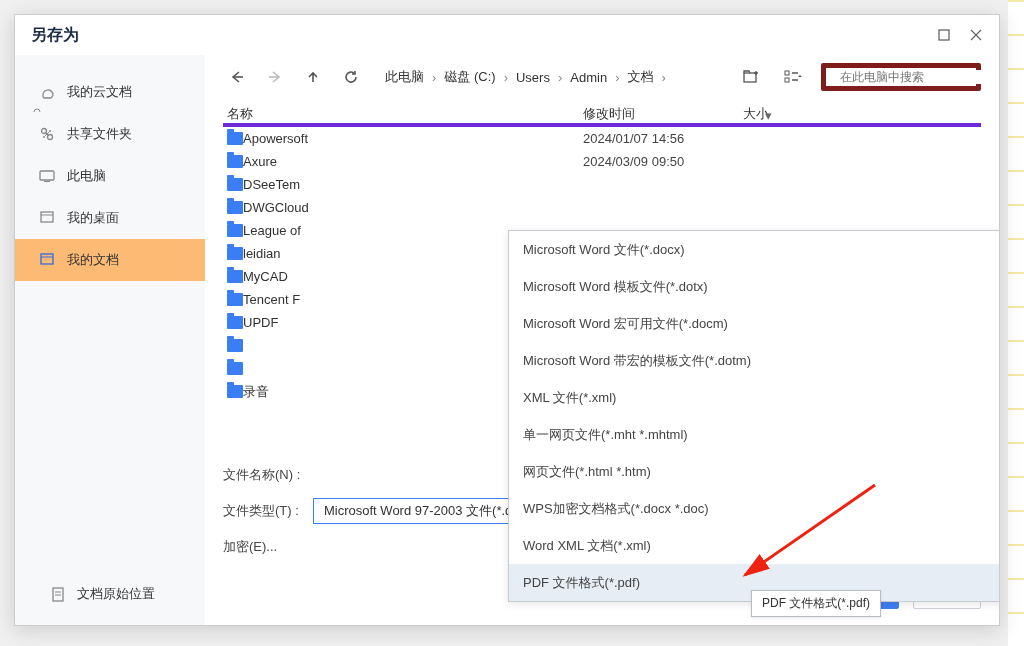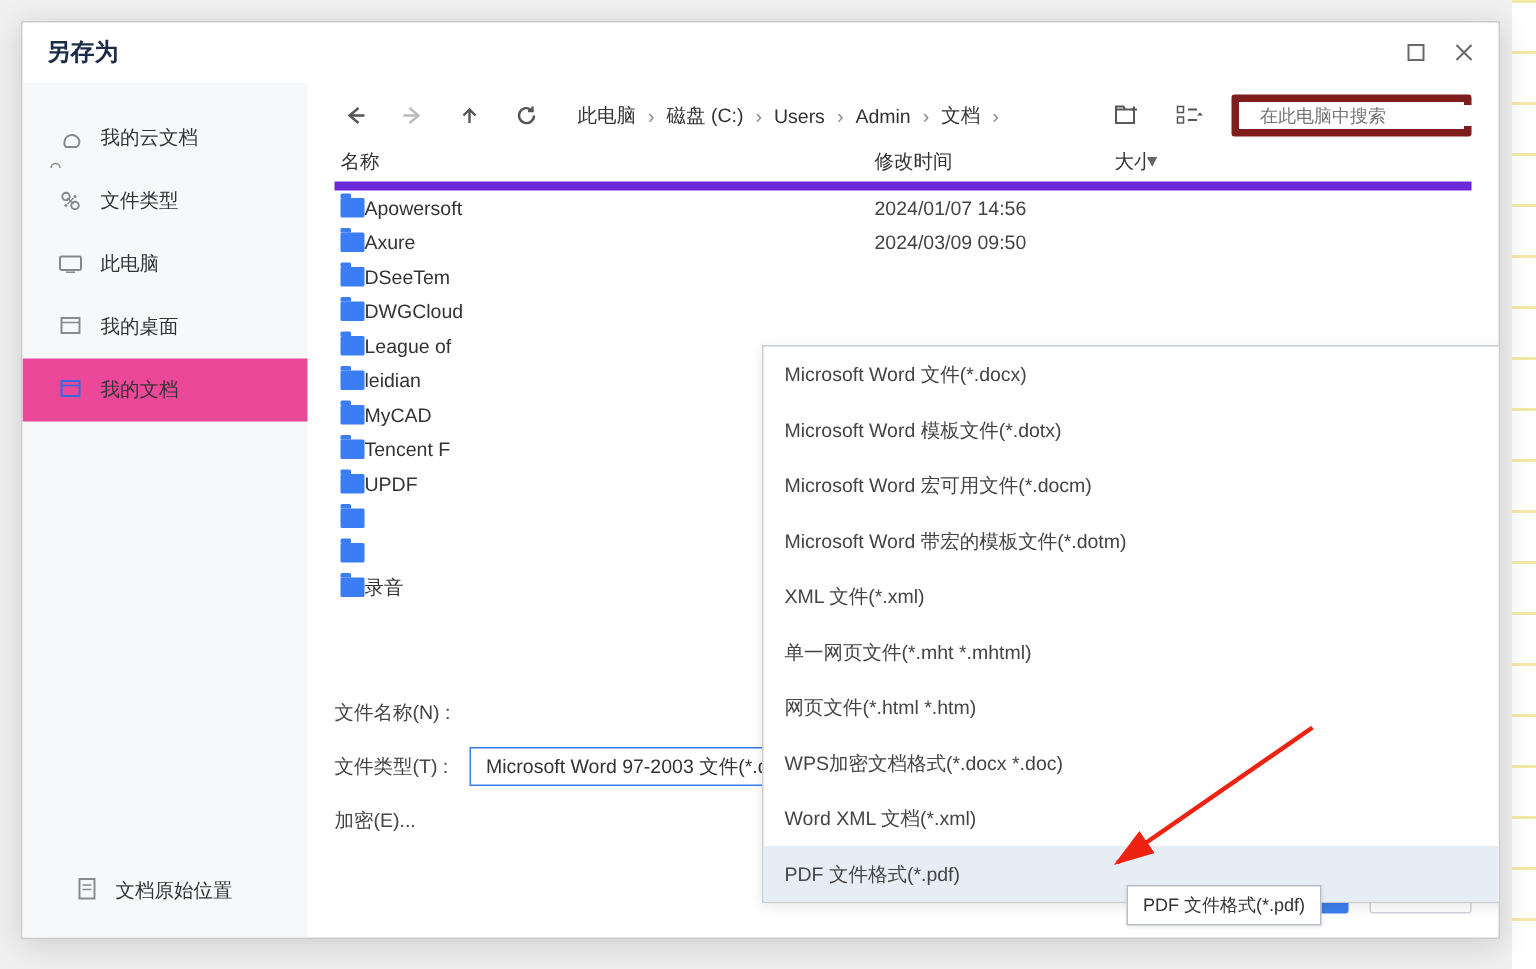--- a/index.html
+++ b/index.html
@@ -5,32 +5,32 @@
 *{margin:0;padding:0;box-sizing:border-box;font-family:"Microsoft YaHei","Segoe UI",sans-serif;font-size:13px;color:#333}
 body{background:#f0f0f0;width:1024px;height:646px;position:relative;overflow:hidden}
 .dialog{position:absolute;left:14px;top:14px;width:986px;height:612px;background:#fff;border:1px solid #ccc;box-shadow:0 4px 20px rgba(0,0,0,.15);display:flex;flex-direction:column}
 .titlebar{height:40px;display:flex;align-items:center;padding:0 16px}
 .title{font-size:16px;font-weight:600;color:#1b2a47}
 .win-controls{margin-left:auto;display:flex;gap:18px}
 .win-btn{width:14px;height:14px;display:flex;align-items:center;justify-content:center;color:#666}
 .body{flex:1;display:flex;overflow:hidden}
 .sidebar{width:190px;background:#f7f8fa;padding:16px 0}
 .side-item{height:42px;display:flex;align-items:center;padding:0 24px;color:#555;gap:12px;cursor:pointer}
-.side-item.active{background:#ec4899;color:#2e6ce2}
+.side-item.active{background:#fdba74;color:#2e6ce2}
 .side-icon{width:16px;height:16px;flex:none}
 .main{flex:1;display:flex;flex-direction:column;padding:0 18px 16px 18px;position:relative}
 .toolbar{height:44px;display:flex;align-items:center;gap:10px}
 .nav-ico{width:28px;height:28px;display:flex;align-items:center;justify-content:center;color:#555}
 .crumbs{display:flex;align-items:center;gap:4px;color:#444;margin-left:6px}
 .crumb{padding:2px 4px}
 .chev{color:#888}
 .tool-right{margin-left:auto;display:flex;align-items:center;gap:14px}
 .search-box{border:5px solid #7f1d1d;height:28px;width:160px;display:flex;align-items:center;padding:0 8px;gap:6px;color:#888;border-radius:2px}
 .search-box input{border:none;outline:none;flex:1;font-size:12px;color:#555}
-.headers{display:flex;height:28px;align-items:flex-start;color:#555;border-bottom:6px solid #6d28d9}
+.headers{display:flex;height:28px;align-items:flex-end;color:#555;border-bottom:4px solid #6d28d9}
 .h-name{flex:0 0 360px;padding-left:4px}
 .h-mod{flex:0 0 160px}
 .h-size{flex:1}
 .sort-ind{position:absolute;left:560px;color:#666}
 .filelist{flex:1;overflow:hidden}
 .row{height:23px;display:flex;align-items:center;padding-left:4px;}
 .folder-ico{width:16px;height:13px;background:#3a7df5;border-radius:1px;position:relative;flex:none}
 .folder-ico:before{content:"";position:absolute;top:-3px;left:0;width:7px;height:3px;background:#3a7df5;border-radius:1px 1px 0 0}
 .r-name{flex:0 0 340px}
 .r-mod{flex:0 0 160px;color:#444}
@@ -40,21 +40,21 @@
 .tooltip{position:absolute;left:546px;top:535px;background:#fff;border:1px solid #b8bdc4;padding:4px 10px;font-size:12px;z-index:20;box-shadow:0 1px 3px rgba(0,0,0,.1)}
 .arrow{position:absolute;z-index:15;pointer-events:none}
 .form-rows{margin-top:auto}
 .f-row{display:flex;align-items:center;height:36px;gap:12px}
 .f-lbl{width:78px;color:#444}
 .f-sel{flex:1;height:26px;border:1px solid #3a7df5;display:flex;align-items:center;padding:0 10px;justify-content:space-between;color:#444}
 .f-enc{color:#444}
 .btn-row{display:flex;justify-content:flex-end;gap:14px;margin-top:14px;align-items:center}
 .btn{height:30px;padding:0 20px;border:1px solid #cfd3d9;background:#fff;border-radius:2px;color:#444;cursor:pointer;display:flex;align-items:center}
 .btn-primary{background:#3d7ef0;border-color:#3d7ef0;color:#fff}
-.restore{display:flex;align-items:flex-start;gap:10px;color:#555;margin-right:auto;margin-left:-172px}
+.restore{display:flex;align-items:flex-end;gap:10px;color:#555;margin-right:auto;margin-left:-172px}
 .bg-strip{position:absolute;right:0;top:0;width:16px;height:646px;background:repeating-linear-gradient(0deg,#fff 0,#fff 32px,#f5e9a8 32px,#f5e9a8 34px)}
 </style>
 </head>
 <body>
 
 <div class="bg-strip"></div>
 
 <div class="dialog">
   <div class="titlebar">
     <div class="title">另存为</div>
@@ -82,21 +82,21 @@
           <span>我的云文档</span>
         </div>
         <div class="side-item">
           <span class="side-icon"><svg width="16" height="16">
               <circle cx="5" cy="5" r="2.5" fill="none" stroke="#888" stroke-width="1.3"></circle>
               <circle cx="11" cy="11" r="2.5" fill="none" stroke="#888" stroke-width="1.3"></circle>
               <circle cx="11" cy="5" r="1" fill="#888"></circle>
               <circle cx="5" cy="11" r="1" fill="#888"></circle>
               <path d="M6 6 L10 10 M10 6 L6 10" stroke="#888"></path>
             </svg></span>
-          <span>文件类型</span>
+          <span>共享文件夹</span>
         </div>
         <div class="side-item">
           <span class="side-icon"><svg width="16" height="14">
               <rect x="1" y="3" width="14" height="9" rx="1" fill="none" stroke="#888" stroke-width="1.3"></rect>
               <rect x="5" y="13" width="6" height="1" fill="#888"></rect>
             </svg></span>
           <span>此电脑</span>
         </div>
         <div class="side-item">
           <span class="side-icon"><svg width="16" height="14">

